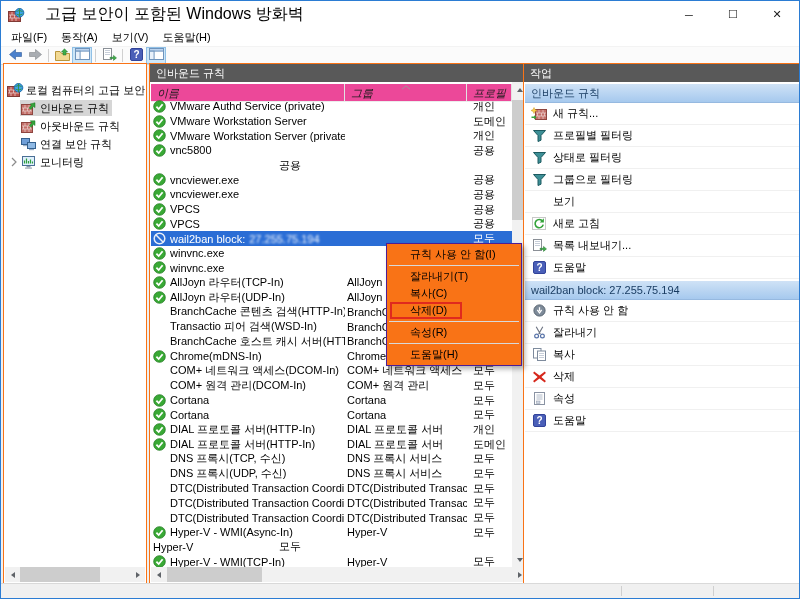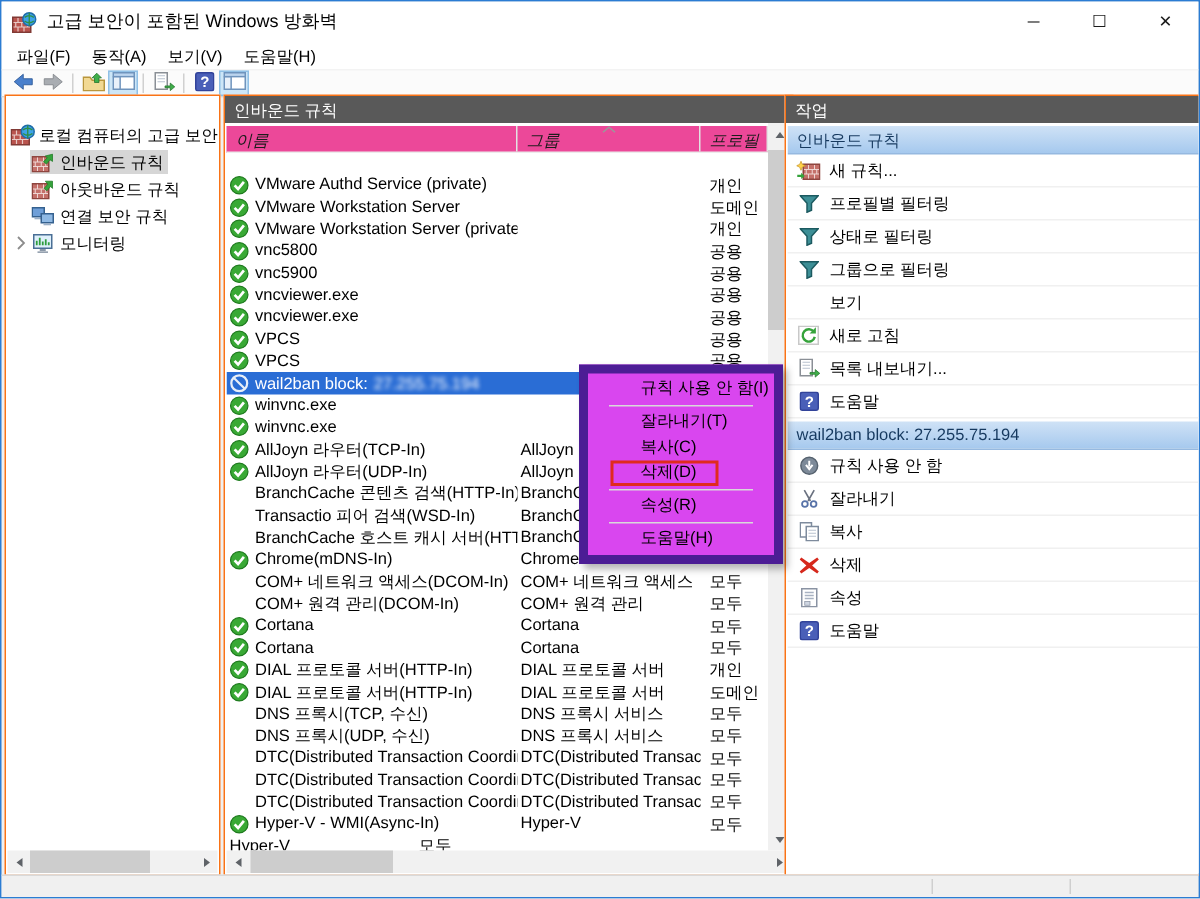--- a/index.html
+++ b/index.html
@@ -2,21 +2,21 @@
 <html style="--accent: #2b7cd3; --header-dark: #595959; --selection: #2a6dd5; --annotation: #e02a1e; --check-green: #39a935; --section-top: #cfe2f6; --section-bottom: #a6c9ee;"><head>
 <meta charset="utf-8">
 <style>
   html,body{margin:0;padding:0;background:#cfd8e2;}
   .window{position:relative;width:800px;height:599px;background:#f0f0f0;
     border:1px solid var(--accent);box-sizing:border-box;overflow:hidden;
     font-family:"Liberation Sans","DejaVu Sans",sans-serif;font-size:11px;color:#000;}
   
   .titlebar{height:27px;background:#fff;display:flex;align-items:center;padding-left:7px;}
   .app-icon{width:17px;height:16px;display:inline-flex;}
-  .tb-title{font-size:12px;margin-left:6px;flex:1;white-space:nowrap;overflow:hidden;}
+  .tb-title{font-size:16px;margin-left:20px;flex:1;white-space:nowrap;overflow:hidden;}
   .win-controls{display:flex;height:100%;}
   .win-btn{width:44px;height:100%;display:flex;align-items:center;justify-content:center;
     font-size:11px;color:#1a1a1a;background:transparent;border:none;padding:0;}
   
   .menubar{height:18px;background:#fff;display:flex;align-items:center;padding-left:3px;}
   .menu-item{padding:0 7px;}
   
   .toolbar{height:17px;background:#fbfbfb;border-bottom:1px solid #d7d7d7;border-top:1px solid #f3f3f3;
     display:flex;align-items:center;padding-left:4px;}
   .tb-btn{height:17px;min-width:20px;display:flex;align-items:center;justify-content:center;
@@ -40,23 +40,23 @@
   .t-icon{width:17px;display:inline-flex;flex:none;}
   .t-label{margin-left:2px;}
   
   .col-headers{position:absolute;top:20px;left:1px;right:16px;height:17px;display:flex;
     background:#ec4899;border-bottom:1px solid #ececec;color:#1c1c1c;font-style:italic;}
   .col{box-sizing:border-box;padding:2px 0 0 6px;border-right:1px solid #e2e2e2;position:relative;}
   .col-0{width:194px;flex:none;}
   .col-1{width:122px;flex:none;}
   .col-2{flex:1;}
   .sort-caret{position:absolute;top:0;left:50%;margin-left:-5px;line-height:4px;}
-  .rows{position:absolute;top:35px;left:1px;right:16px;bottom:16px;overflow:hidden;margin-top:17px;}
+  .rows{position:absolute;top:35px;left:1px;right:16px;bottom:16px;overflow:hidden;}
   .rule-row{height:14.7px;display:flex;align-items:center;white-space:nowrap;}
-  .rule-row.selected{background:var(--selection);color:#fff;text-align:center;}
+  .rule-row.selected{background:var(--selection);color:#fff;}
   .cell{overflow:hidden;box-sizing:border-box;}
   .c-name{width:194px;flex:none;display:flex;align-items:center;padding-left:2px;}
   .r-icon{width:13px;height:13px;margin-right:4px;flex:none;display:inline-flex;}
   .r-censored{margin-left:4px;filter:blur(1.3px);opacity:.95;}
   .c-group{width:122px;flex:none;padding-left:2px;}
   .c-profile{flex:1;padding-left:6px;}
   
   .vscroll{position:absolute;top:18px;right:1px;bottom:16px;width:15px;background:#f1f1f1;}
   .vs-btn{position:absolute;left:0;width:15px;height:15px;display:flex;align-items:center;justify-content:center;}
   .vs-up{top:0;}.vs-down{bottom:0;}
@@ -76,22 +76,22 @@
   .ap-section-header{height:18px;margin-top:2px;background:linear-gradient(var(--section-top),var(--section-bottom));
     border-bottom:1px solid #96b9e0;display:flex;align-items:center;padding:0 8px 0 6px;color:#16395f;}
   .ap-caret{margin-left:auto;display:inline-flex;}
   .ap-item{height:21px;display:flex;align-items:center;padding:0 8px 0 6px;border-bottom:1px solid #f0f0f0;}
   .ap-icon{width:16px;display:inline-flex;justify-content:center;margin-right:6px;flex:none;}
   .ap-arrow{margin-left:auto;display:inline-flex;}
   
   .statusbar{position:absolute;left:0;right:0;bottom:0;height:14px;background:#f0f0f0;border-top:1px solid #d9d9d9;}
   .sb-sep{position:absolute;top:2px;bottom:2px;width:1px;background:#cfcfcf;}
   
-  .context-menu{position:absolute;left:385px;top:242px;width:136px;background:#d946ef;
-    border:6px solid #4c1d95;box-shadow:3px 3px 5px rgba(0,0,0,.30);padding:2px 12px;z-index:10;box-sizing:border-box;}
+  .context-menu{position:absolute;left:385px;top:242px;width:136px;background:#f97316;
+    border:1px solid #4c1d95;box-shadow:3px 3px 5px rgba(0,0,0,.30);padding:2px 0;z-index:10;box-sizing:border-box;}
   .cm-item{height:17px;line-height:17px;padding-left:23px;position:relative;white-space:nowrap;}
   .cm-sep{height:1px;background:#d9d9d9;margin:2px 2px;}
   .red-box{position:absolute;left:3px;top:0;width:72px;height:17px;border:2px solid var(--annotation);
     box-sizing:border-box;pointer-events:none;}
 </style>
 </head>
 <body>
 
 <div class="window">
 
@@ -317,29 +317,20 @@
                   <circle cx="6.5" cy="6.5" r="5.8" fill="#39a935" stroke="#1f7a1f" stroke-width="0.8"></circle>
                   <path d="M3.4 6.6 L5.7 9 L9.6 4.2" stroke="#fff" stroke-width="1.8" fill="none"></path>
                 </svg>
               </span>
               <span class="r-name">vnc5800</span>
             </span>
             <span class="cell c-group"></span>
             <span class="cell c-profile">공용</span>
           </div>
           <div class="rule-row">
-            <span class="cell c-name">
-              <span class="r-icon">
-                <svg width="13" height="13" viewBox="0 0 13 13">
-                  <circle cx="6.5" cy="6.5" r="5.8" fill="#39a935" stroke="#1f7a1f" stroke-width="0.8"></circle>
-                  <path d="M3.4 6.6 L5.7 9 L9.6 4.2" stroke="#fff" stroke-width="1.8" fill="none"></path>
-                </svg>
-              </span>
-              <span class="r-name">vnc5900</span>
-            </span>
             <span class="cell c-group"></span>
             <span class="cell c-profile">공용</span>
           </div>
           <div class="rule-row">
             <span class="cell c-name">
               <span class="r-icon">
                 <svg width="13" height="13" viewBox="0 0 13 13">
                   <circle cx="6.5" cy="6.5" r="5.8" fill="#39a935" stroke="#1f7a1f" stroke-width="0.8"></circle>
                   <path d="M3.4 6.6 L5.7 9 L9.6 4.2" stroke="#fff" stroke-width="1.8" fill="none"></path>
                 </svg>

